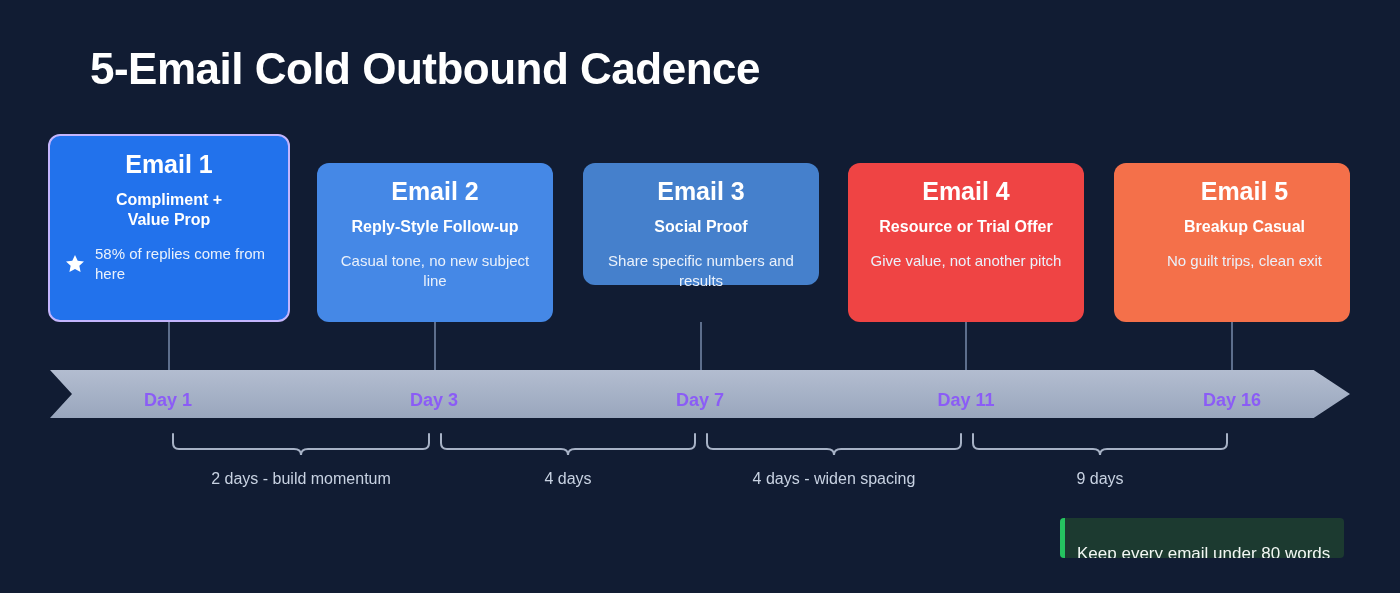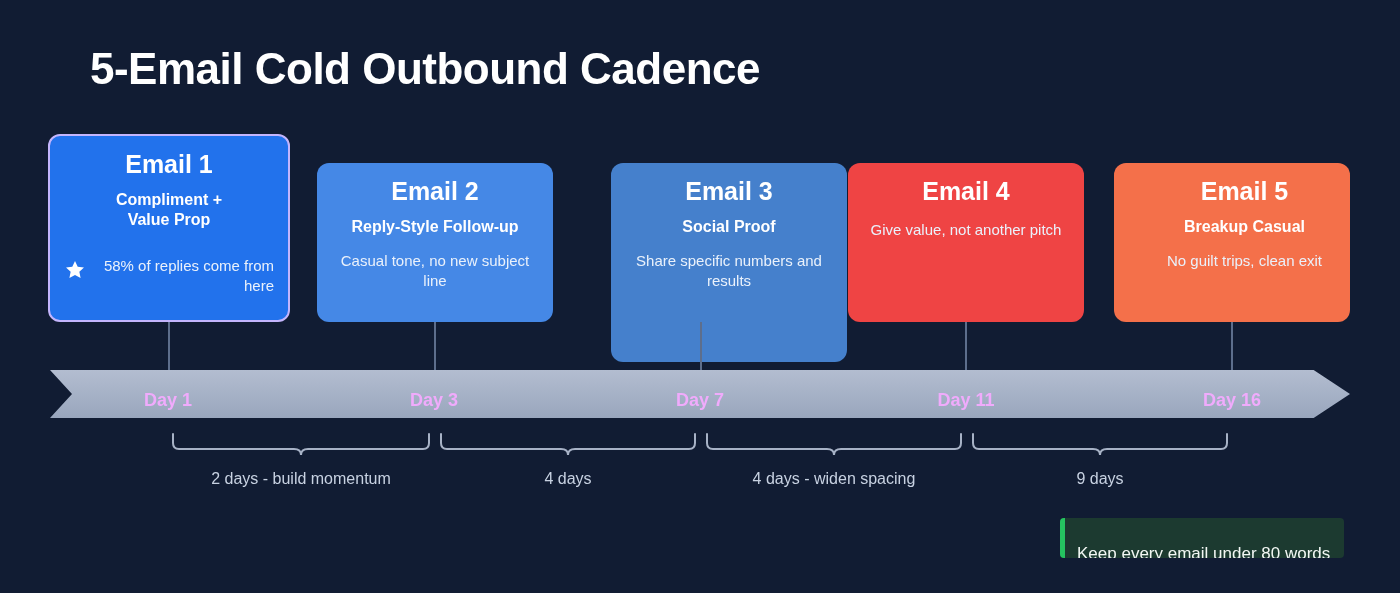--- a/index.html
+++ b/index.html
@@ -33,21 +33,21 @@
     font-size: 16px; font-weight: bold; line-height: 1.25;
     margin-top: 11px; color: #ffffff;
   }
   .card-desc {
     font-size: 15px; line-height: 1.35; margin-top: 14px;
     color: #eaf1fb; font-weight: normal;
   }
   .card.highlight { border: 2px solid #c4b5fd; }
 
   .desc-row { display: flex; align-items: center; gap: 9px; margin-top: 14px; }
-  .desc-row .card-desc { margin-top: 12px; text-align: right; }
+  .desc-row .card-desc { margin-top: 0; text-align: left; }
   .star-icon { flex: 0 0 auto; width: 22px; height: 22px; display: block; }
 
   
   .stem { position: absolute; width: 2px; background: #5d6e8c; }
 
   
   .timeline {
     position: absolute; left: 50px; top: 370px;
     width: 1300px; height: 48px;
   }
@@ -55,21 +55,21 @@
     position: absolute; left: 0; top: 0; width: 1300px; height: 48px;
     background: linear-gradient(180deg, #b3bdd0 0%, #99a6bd 100%);
     clip-path: polygon(
       0px 0px, 1250px 0px, 1250px -9px, 1300px 24px, 1250px 57px,
       1250px 48px, 0px 48px, 22px 24px
     );
   }
   .day-label {
     position: absolute; top: 0; height: 60px;
     display: flex; align-items: center; justify-content: center;
-    font-size: 18px; font-weight: bold; color: #f0abfc;
+    font-size: 18px; font-weight: bold; color: #8b5cf6;
     white-space: nowrap;
   }
 
   
   .bracket { position: absolute; height: 24px; }
   .bracket svg { display: block; width: 100%; height: 100%; }
   .gap-label {
     position: absolute; font-size: 16px; color: #c8d2e2;
     white-space: nowrap; text-align: center;
   }
@@ -109,29 +109,30 @@
   </div>
   <div class="stem" style="left:168px; top:322px; height:48px;"></div>
 
   <div class="card" style="left:317px; top:163px; width:236px; height:159px; background:#4588e6;">
     <div class="card-title">Email 2</div>
     <div class="card-sub">Reply-Style Follow-up</div>
     <div class="card-desc">Casual tone, no new subject line</div>
   </div>
   <div class="stem" style="left:434px; top:322px; height:48px;"></div>
 
-  <div class="card" style="left:583px; top:163px; width:236px; height:199px; background:#4580cc;margin-left:28px;">
+  <div class="card" style="left:583px; top:163px; width:236px; height:122px; background:#4580cc;">
     <div class="card-title">Email 3</div>
     <div class="card-sub">Social Proof</div>
     <div class="card-desc">Share specific numbers and results</div>
   </div>
   <div class="stem" style="left:700px; top:322px; height:48px;"></div>
 
   <div class="card" style="left:848px; top:163px; width:236px; height:159px; background:#ef4444;">
     <div class="card-title">Email 4</div>
+    <div class="card-sub">Resource or Trial Offer</div>
     <div class="card-desc">Give value, not another pitch</div>
   </div>
   <div class="stem" style="left:965px; top:322px; height:48px;"></div>
 
   <div class="card" style="left:1114px; top:163px; width:236px; height:159px; background:#f4704a;padding-left:39px;">
     <div class="card-title">Email 5</div>
     <div class="card-sub">Breakup Casual</div>
     <div class="card-desc">No guilt trips, clean exit</div>
   </div>
   <div class="stem" style="left:1231px; top:322px; height:48px;"></div>

